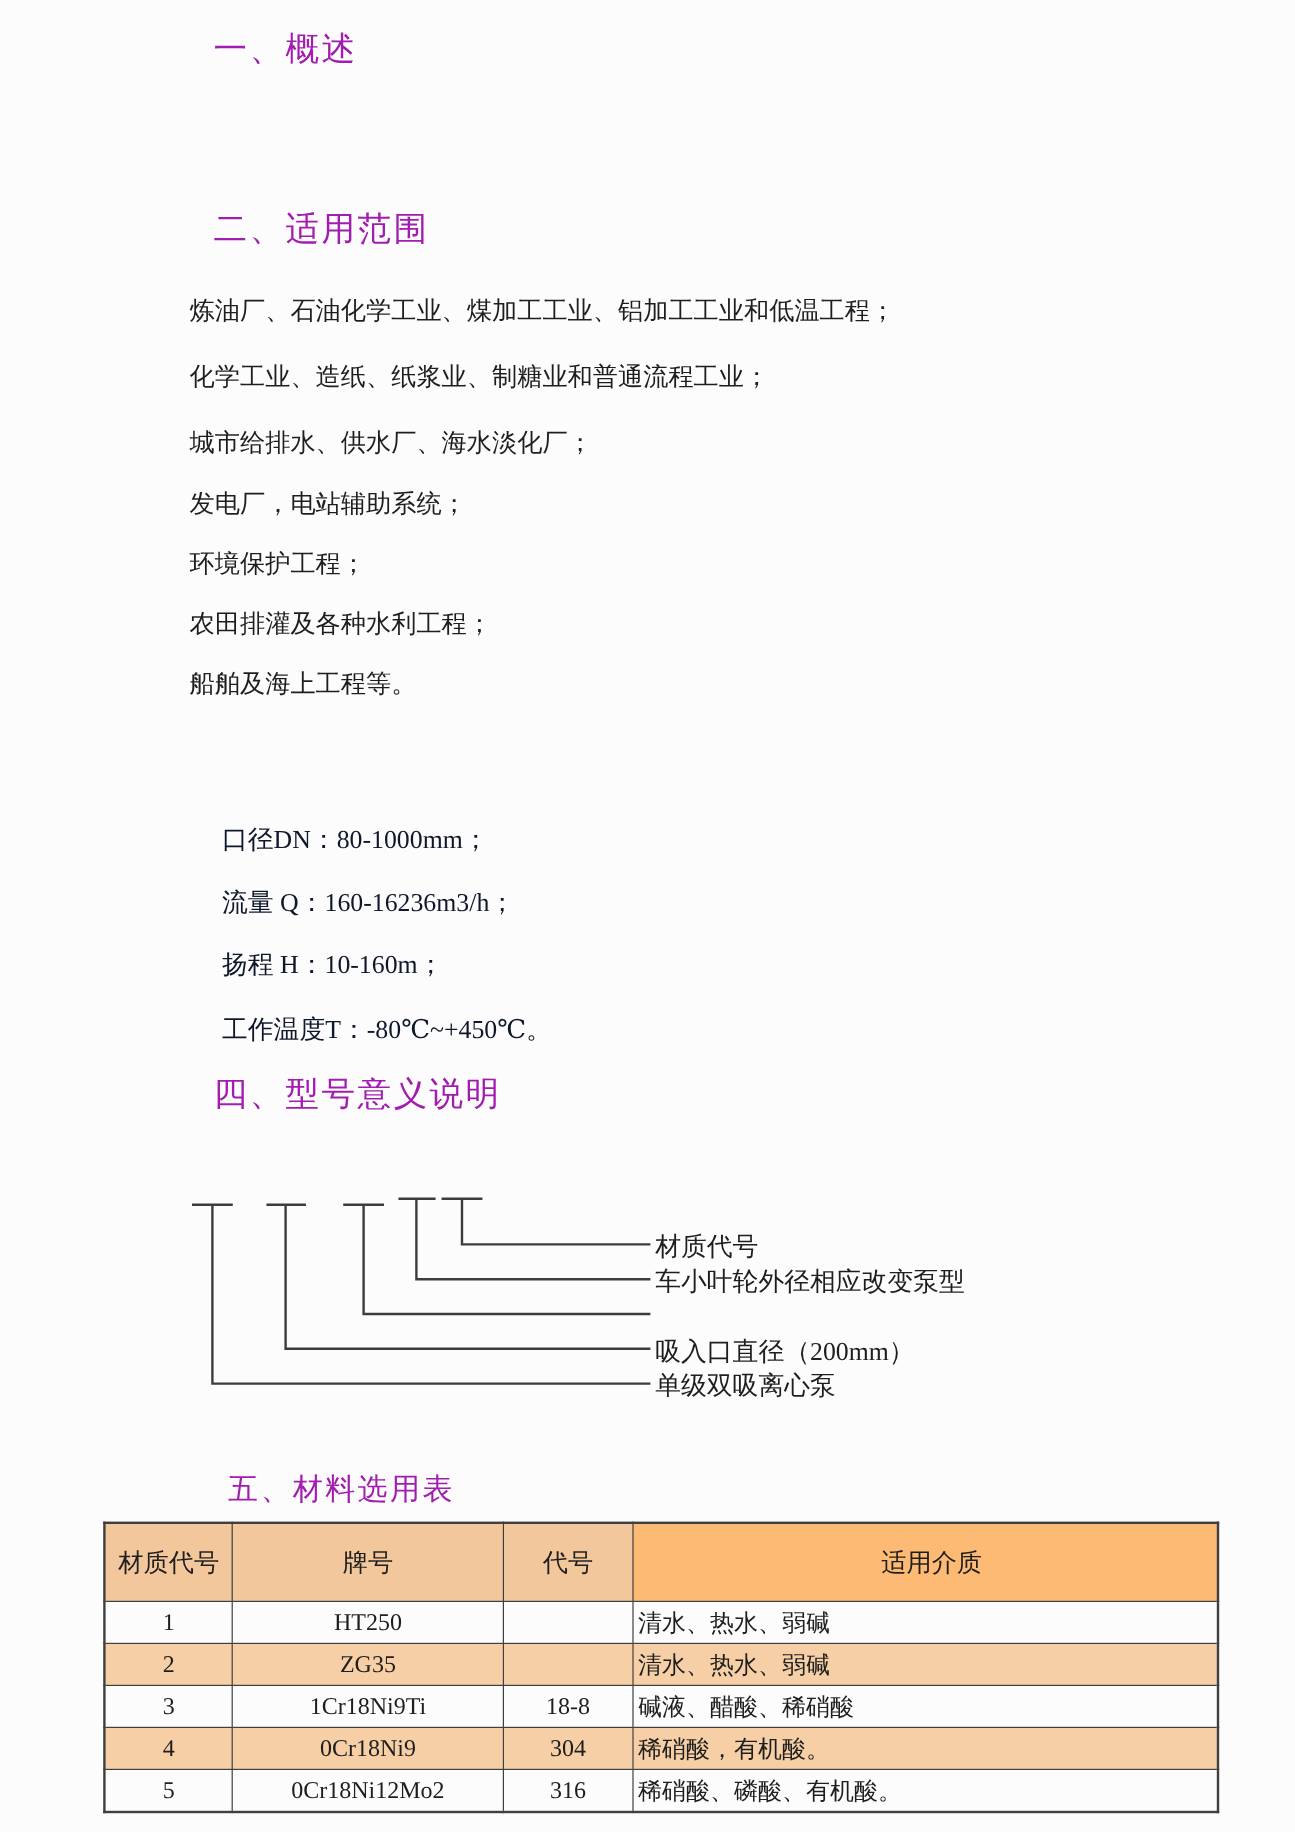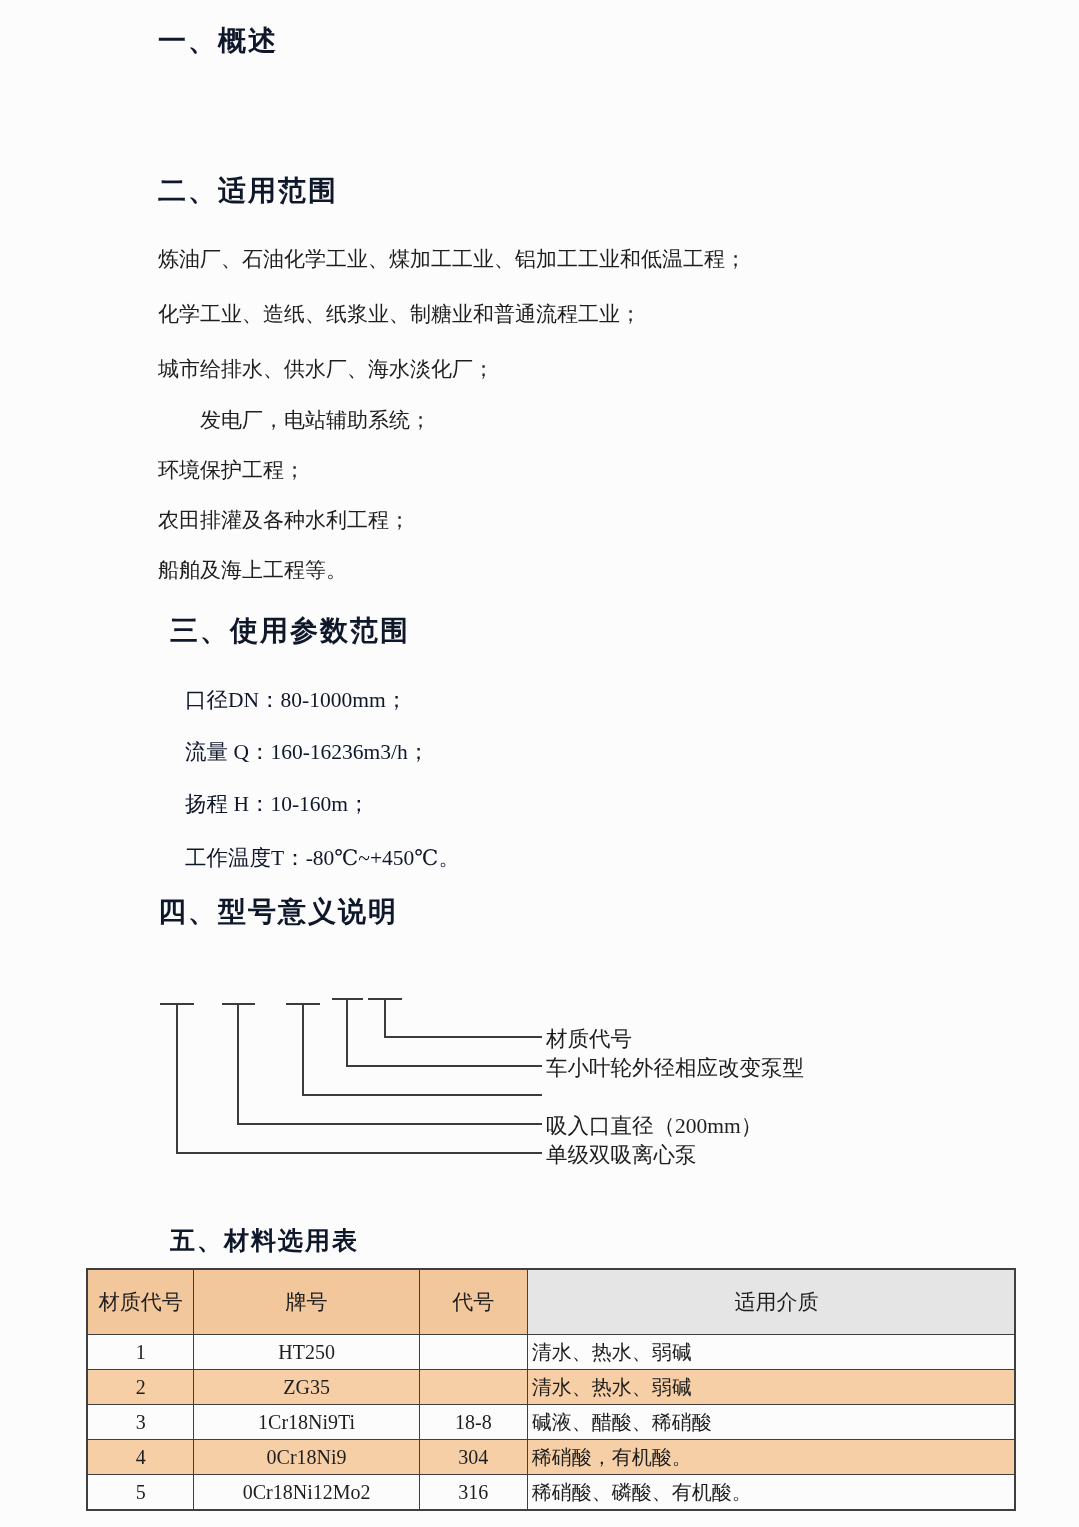--- a/index.html
+++ b/index.html
@@ -8,24 +8,25 @@
     width:1079px;height:1527px;
     margin:0 auto;
     background:#fcfcfc;
     font-family:"Liberation Serif","DejaVu Serif",serif;
     color:#232323;
     overflow:hidden;
   }
   .heading{
     position:absolute;
     font-family:"Liberation Sans","DejaVu Sans",sans-serif;
-    font-weight:700;
-    color:#0f172a;
+    font-weight:400;
+    color:#a21caf;
     letter-spacing:2px;
     white-space:nowrap;
+    margin-left:20px;
   }
   .h-lg{font-size:28px;}
   .h-md{font-size:25px;}
   .para{
     position:absolute;
     left:143px;top:84px;width:825px;
     font-size:21.5px;line-height:50px;
     text-indent:2em;
     color:#1e1e1e;
     text-align:justify;
@@ -73,26 +74,25 @@
 <body>
 
 <div class="page" style="background: rgb(252, 252, 252);">
 
   <div class="heading h-lg" style="left:158px;top:22px;">一、概述</div>
 
   <div class="heading h-lg" style="left:158px;top:172px;">二、适用范围</div>
   <div class="list-item" style="top:245px;">炼油厂、石油化学工业、煤加工工业、铝加工工业和低温工程；</div>
   <div class="list-item" style="top:300px;">化学工业、造纸、纸浆业、制糖业和普通流程工业；</div>
   <div class="list-item" style="top:355px;">城市给排水、供水厂、海水淡化厂；</div>
-  <div class="list-item" style="top:406px;margin-left:42px;">发电厂，电站辅助系统；</div>
+  <div class="list-item" style="top:406px;">发电厂，电站辅助系统；</div>
   <div class="list-item" style="top:456px;">环境保护工程；</div>
   <div class="list-item" style="top:506px;font-family:Liberation Serif, serif;">农田排灌及各种水利工程；</div>
   <div class="list-item" style="top:556px;">船舶及海上工程等。</div>
 
-  <div class="heading h-lg" style="left:170px;top:612px;">三、使用参数范围</div>
   <div class="param-item" style="top:685px;">口径DN：80-1000mm；</div>
   <div class="param-item" style="top:737px;">流量 Q：160-16236m3/h；</div>
   <div class="param-item" style="top:789px;">扬程 H：10-160m；</div>
   <div class="param-item" style="top:843px;">工作温度T：-80℃~+450℃。</div>
 
   <div class="heading h-lg" style="left:158px;top:893px;">四、型号意义说明</div>
 
   <svg class="model-diagram" width="760" height="175" viewBox="0 0 760 175">
     <g stroke="#3c3c3c" stroke-width="2" fill="none">
 
@@ -120,21 +120,21 @@
       <col style="width:107px">
       <col style="width:226px">
       <col style="width:108px">
       <col style="width:489px">
     </colgroup>
     <thead>
       <tr>
         <th style="background: rgb(242, 199, 156);">材质代号</th>
         <th style="background: rgb(242, 199, 156);">牌号</th>
         <th style="background: rgb(242, 199, 156);">代号</th>
-        <th style="background: #e5e5e5; padding-left: 12px;">适用介质</th>
+        <th style="background: #fdba74; padding-left: 12px;">适用介质</th>
       </tr>
     </thead>
     <tbody>
       <tr>
         <td>1</td>
         <td>HT250</td>
         <td></td>
         <td class="desc">清水、热水、弱碱</td>
       </tr>
       <tr class="alt">

